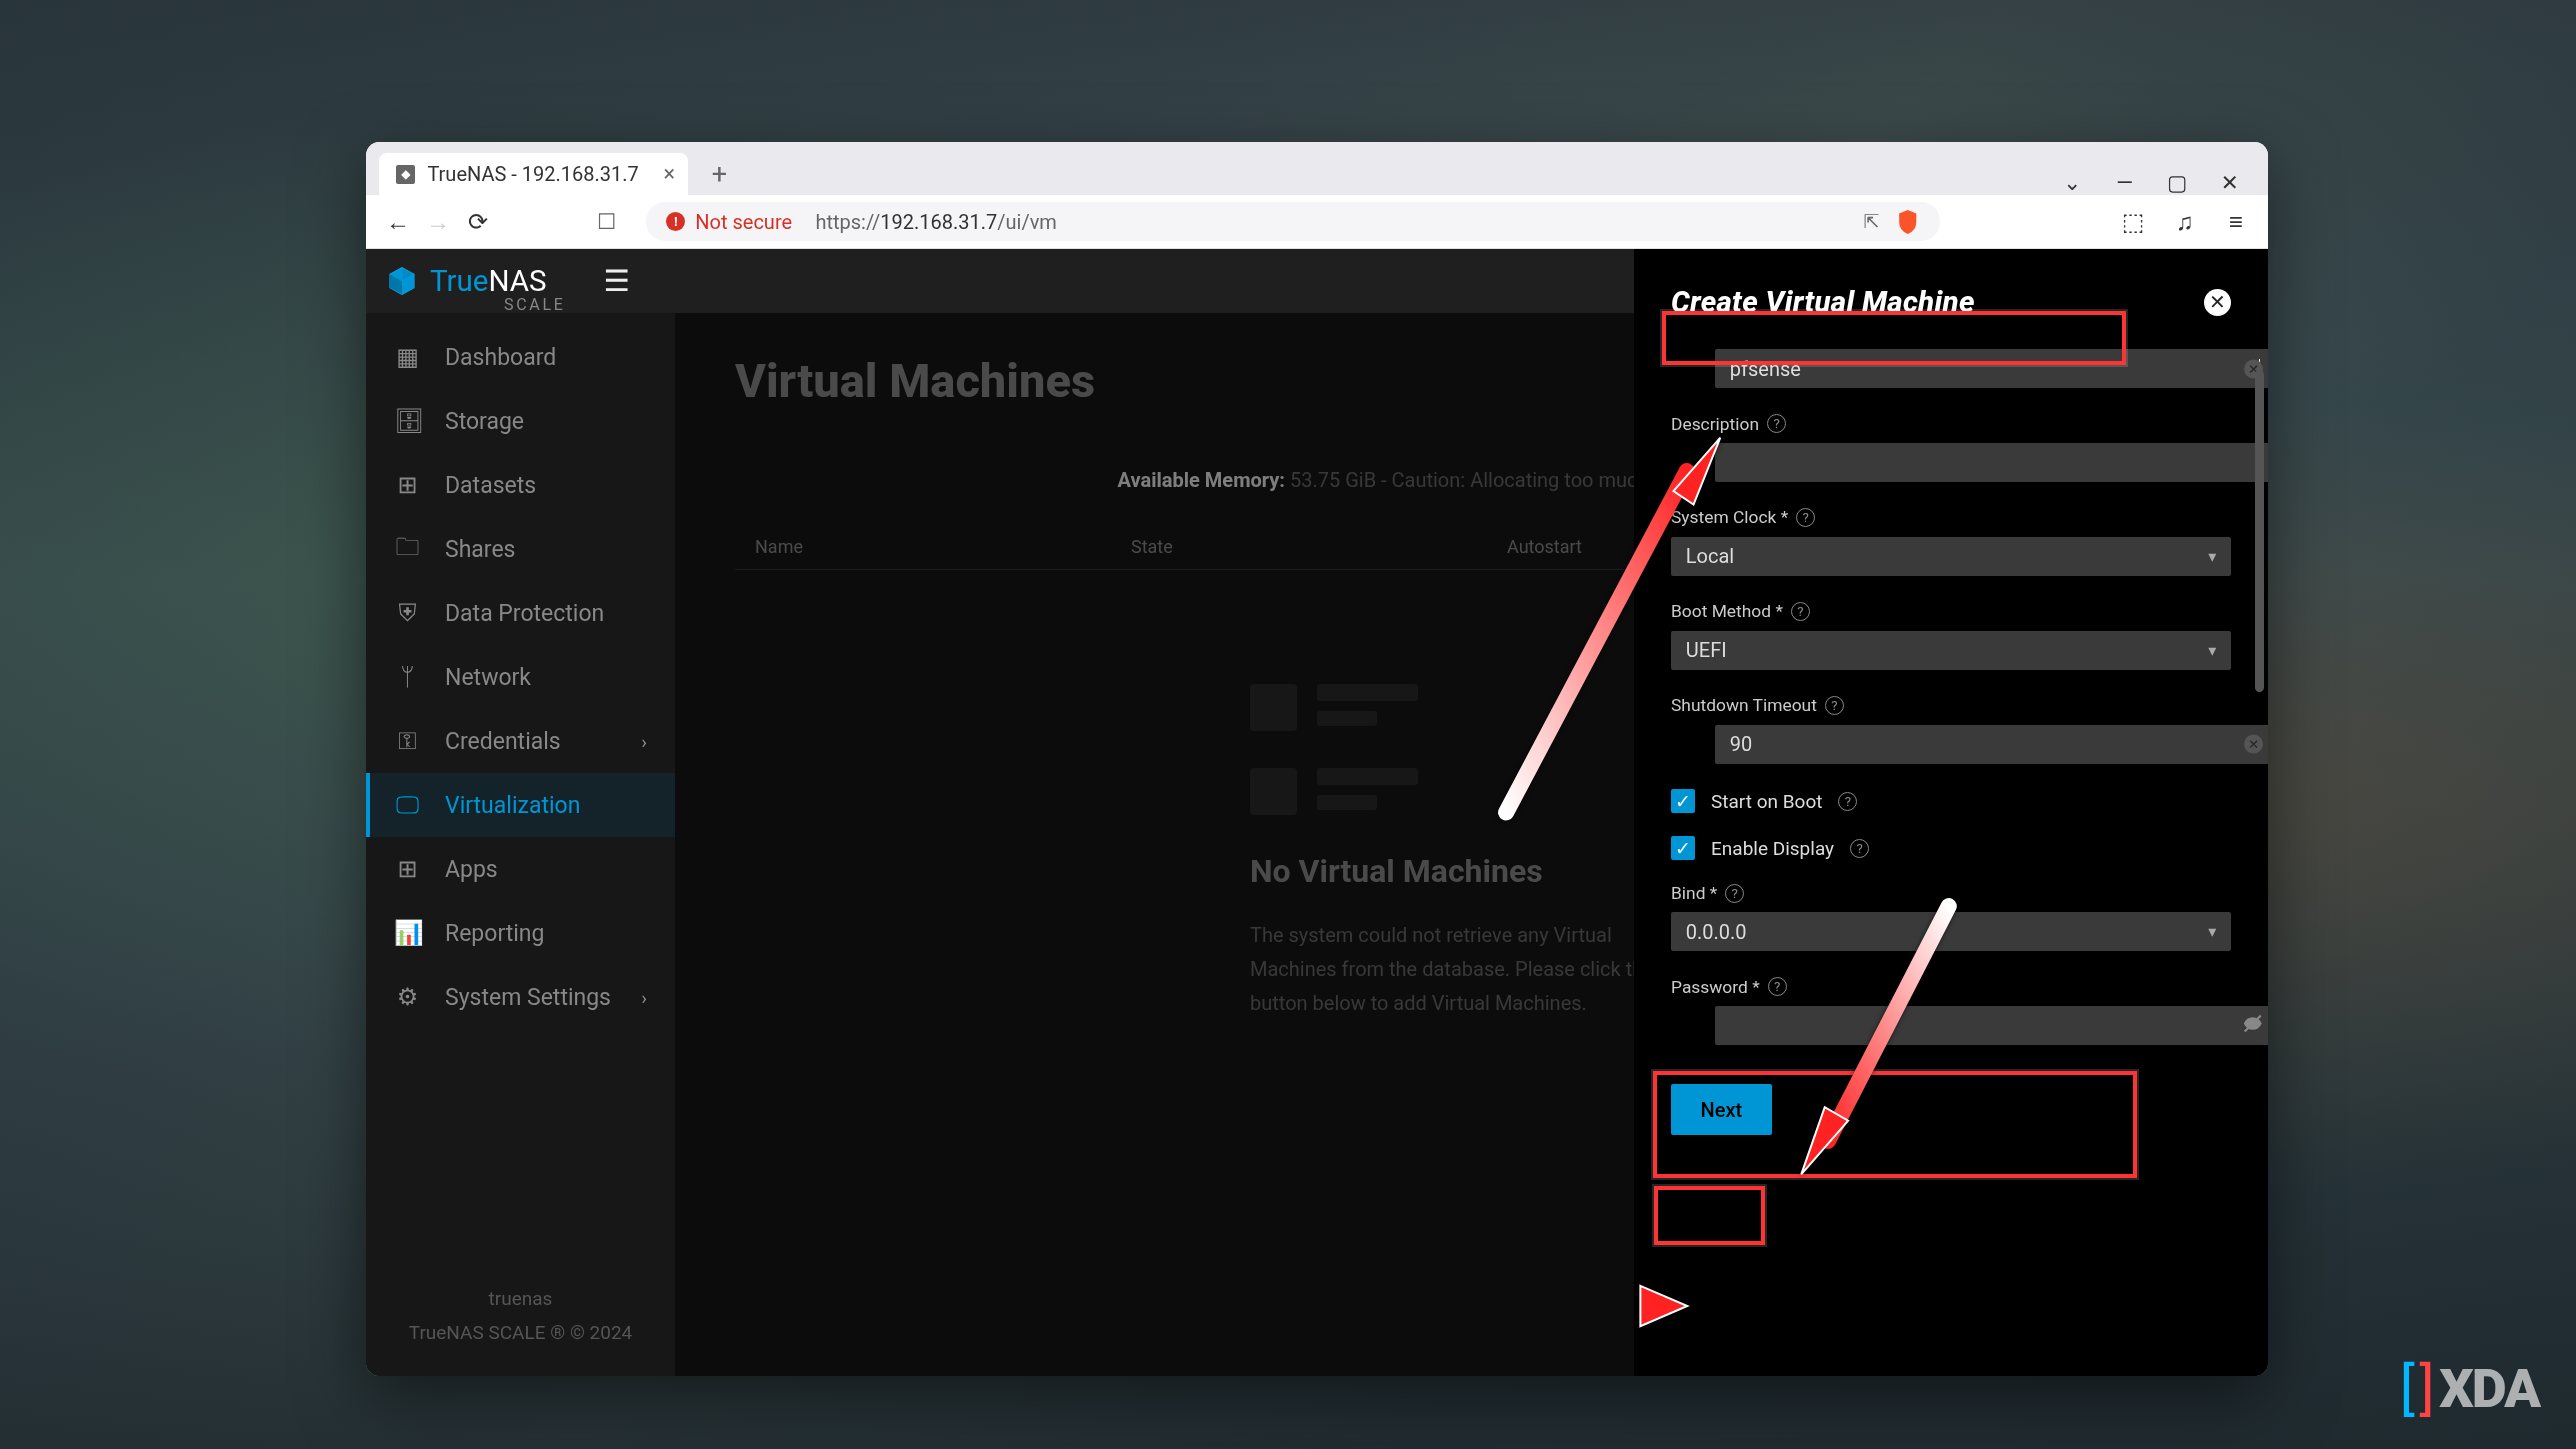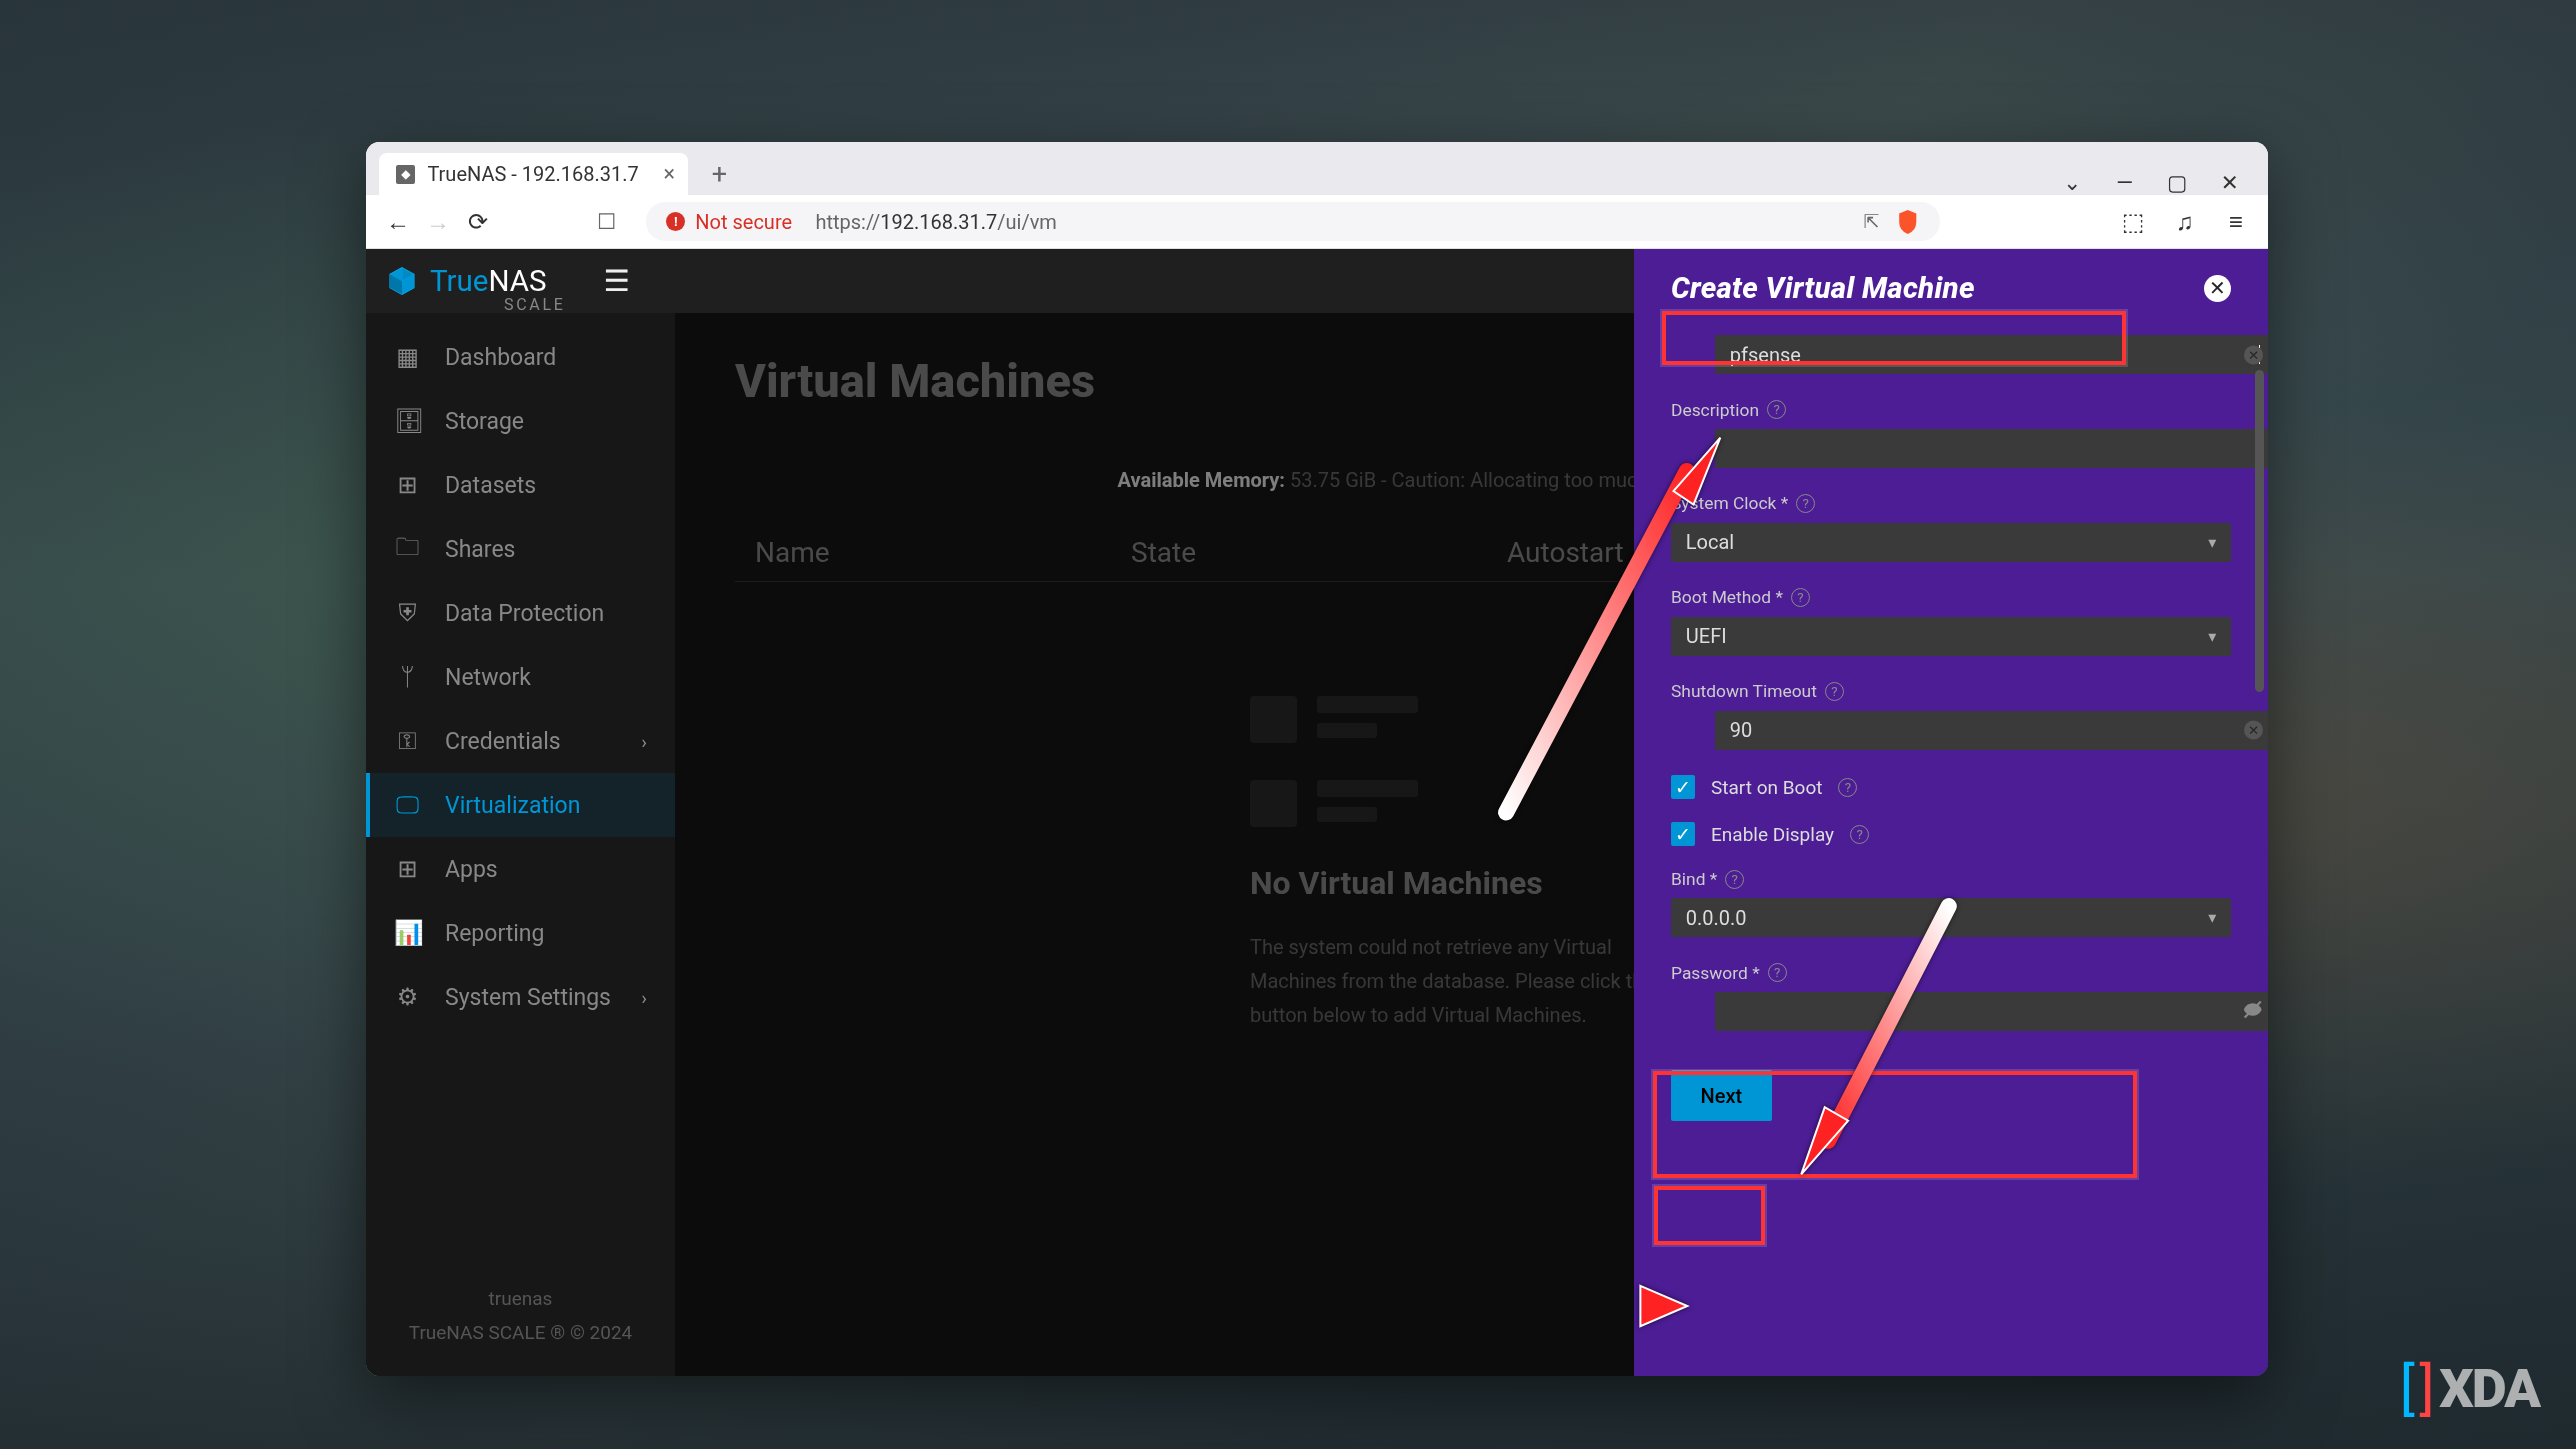--- a/index.html
+++ b/index.html
@@ -53,38 +53,38 @@
 .side-item { display: flex; align-items: center; height: 64px; padding: 0 28px; gap: 24px; color: #888; font-size: 23px; position: relative; }
 .side-item.active { background: rgba(0,149,213,0.1); color: #0095d5; border-left: 4px solid #0095d5; padding-left: 24px; }
 .side-icon { width: 27px; text-align: center; font-size: 24px; }
 .side-chevron { margin-left: auto; font-size: 19px; }
 .side-footer { margin-top: auto; text-align: center; color: #555; font-size: 19px; padding: 13.4px; line-height: 1.8; }
 
 .main { flex: 1; padding: 40px 60px; color: #888; position: relative; }
 .main h1 { font-size: 47px; color: #888; font-weight: 800; margin-bottom: 60px; }
 .mem-info { text-align: center; font-size: 20px; color: #666; margin-bottom: 32px; }
 .mem-info b { color: #e5e5e5; margin-left: 8px; }
-.table-header { display: flex; padding: 12px 20px; border-bottom: 0.7px solid #333; font-size: 28px; color: #888; }
+.table-header { display: flex; padding: 12px 20px; border-bottom: 0.7px solid #333; font-size: 18px; color: #888; }
 .th-name { width: 376px; }
 .th-state { width: 376px; }
 .th-auto { flex: 1; }
 .empty-state { margin: 114px auto 0; width: 443px; text-align: left; }
 .empty-bars { display: flex; flex-direction: column; gap: 37px; margin-bottom: 37px; }
 .empty-row { display: flex; gap: 20px; align-items: flex-start; }
 .empty-sq { width: 47px; height: 47px; background: #2a2a2a; border-radius: 4px; }
 .empty-lines { display: flex; flex-direction: column; gap: 9.4px; }
 .empty-l1 { width: 101px; height: 17.4px; background: #2a2a2a; border-radius: 2.7px; }
 .empty-l2 { width: 60px; height: 14.8px; background: #2a2a2a; border-radius: 2.7px; }
 .empty-title { font-size: 32px; color: #888; font-weight: 700; margin-bottom: 28px; }
 .empty-text { font-size: 20px; color: #666; line-height: 1.7; margin-bottom: 34px; }
 .empty-btn { display: block; width: 100%; background: #2a2a2a; color: #999; text-align: center; padding: 20px; font-size: 21.5px; border-radius: 2.7px; }
 
 .dimmer { position: absolute; inset: 0; background: rgba(0,0,0,0.45); pointer-events: none; }
 
-.panel { position: absolute; right: 0; top: 0; bottom: 0; width: 634px; background: #4c1d95; padding: 22px 37px; overflow-y: auto; }
+.panel { position: absolute; right: 0; top: 0; bottom: 0; width: 634px; background: #000000; padding: 36px 37px; overflow-y: auto; }
 .panel-header { display: flex; align-items: center; justify-content: space-between; margin-bottom: 30px; }
 .panel-title { font-size: 29.5px; font-weight: 800; color: #fff; font-style: italic; letter-spacing: 0.3px; }
 .panel-close { width: 27px; height: 27px; background: #fff; border-radius: 50%; color: #262626; font-size: 20px; display: flex; align-items: center; justify-content: center; }
 
 .form-group { margin-bottom: 25.5px; position: relative; }
 .form-label { font-size: 17.4px; color: #ccc; display: flex; align-items: center; gap: 8px; margin-bottom: 9.4px; }
 .help-icon { width: 19px; height: 19px; border: 1.3px solid #888; border-radius: 50%; color: #888; display: inline-flex; align-items: center; justify-content: center; font-size: 13.4px; }
 .form-input, .form-select { width: 100%; height: 39px; background: #3a3a3a; border: none; color: #ddd; font-size: 20px; padding: 0 14.8px; border-radius: 2px; display: flex; align-items: center; justify-content: space-between; }
 .form-input { position: relative; margin-left: 44px; }
 .input-clear { position: absolute; right: 12px; top: 50%; transform: translateY(-50%); width: 19px; height: 19px; background: #555; border-radius: 50%; color: #262626; font-size: 13.4px; display: flex; align-items: center; justify-content: center; }

